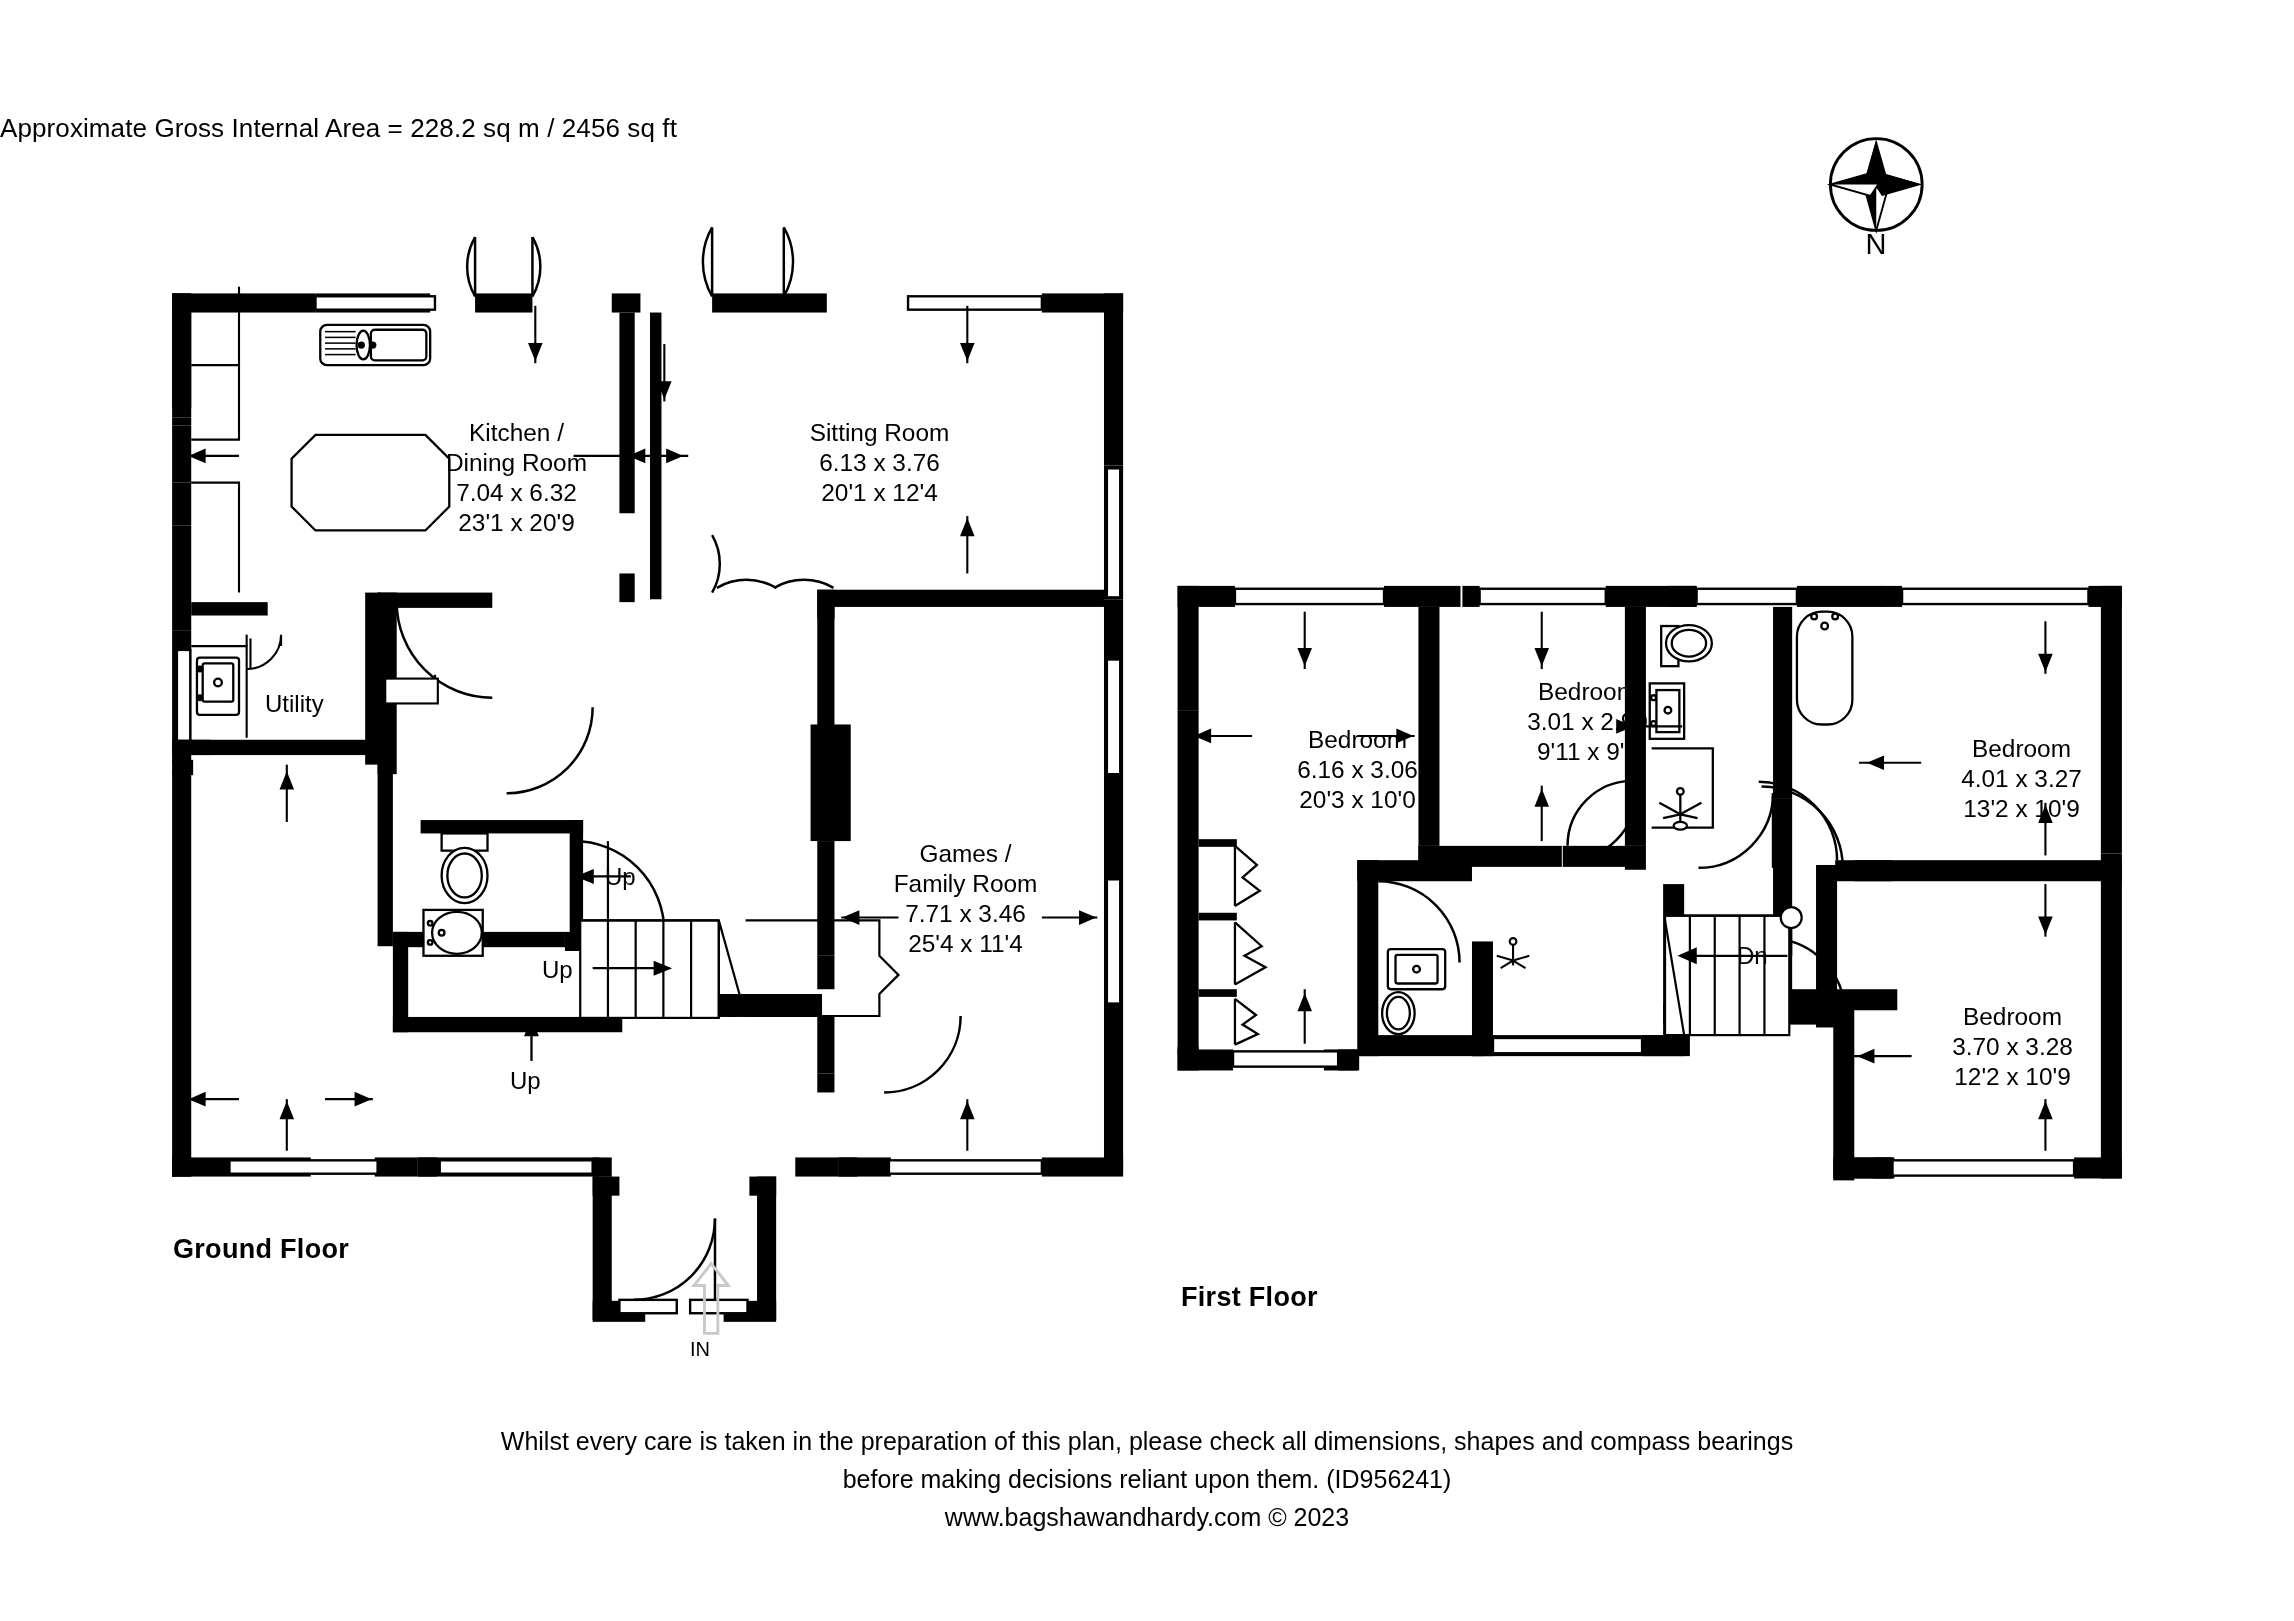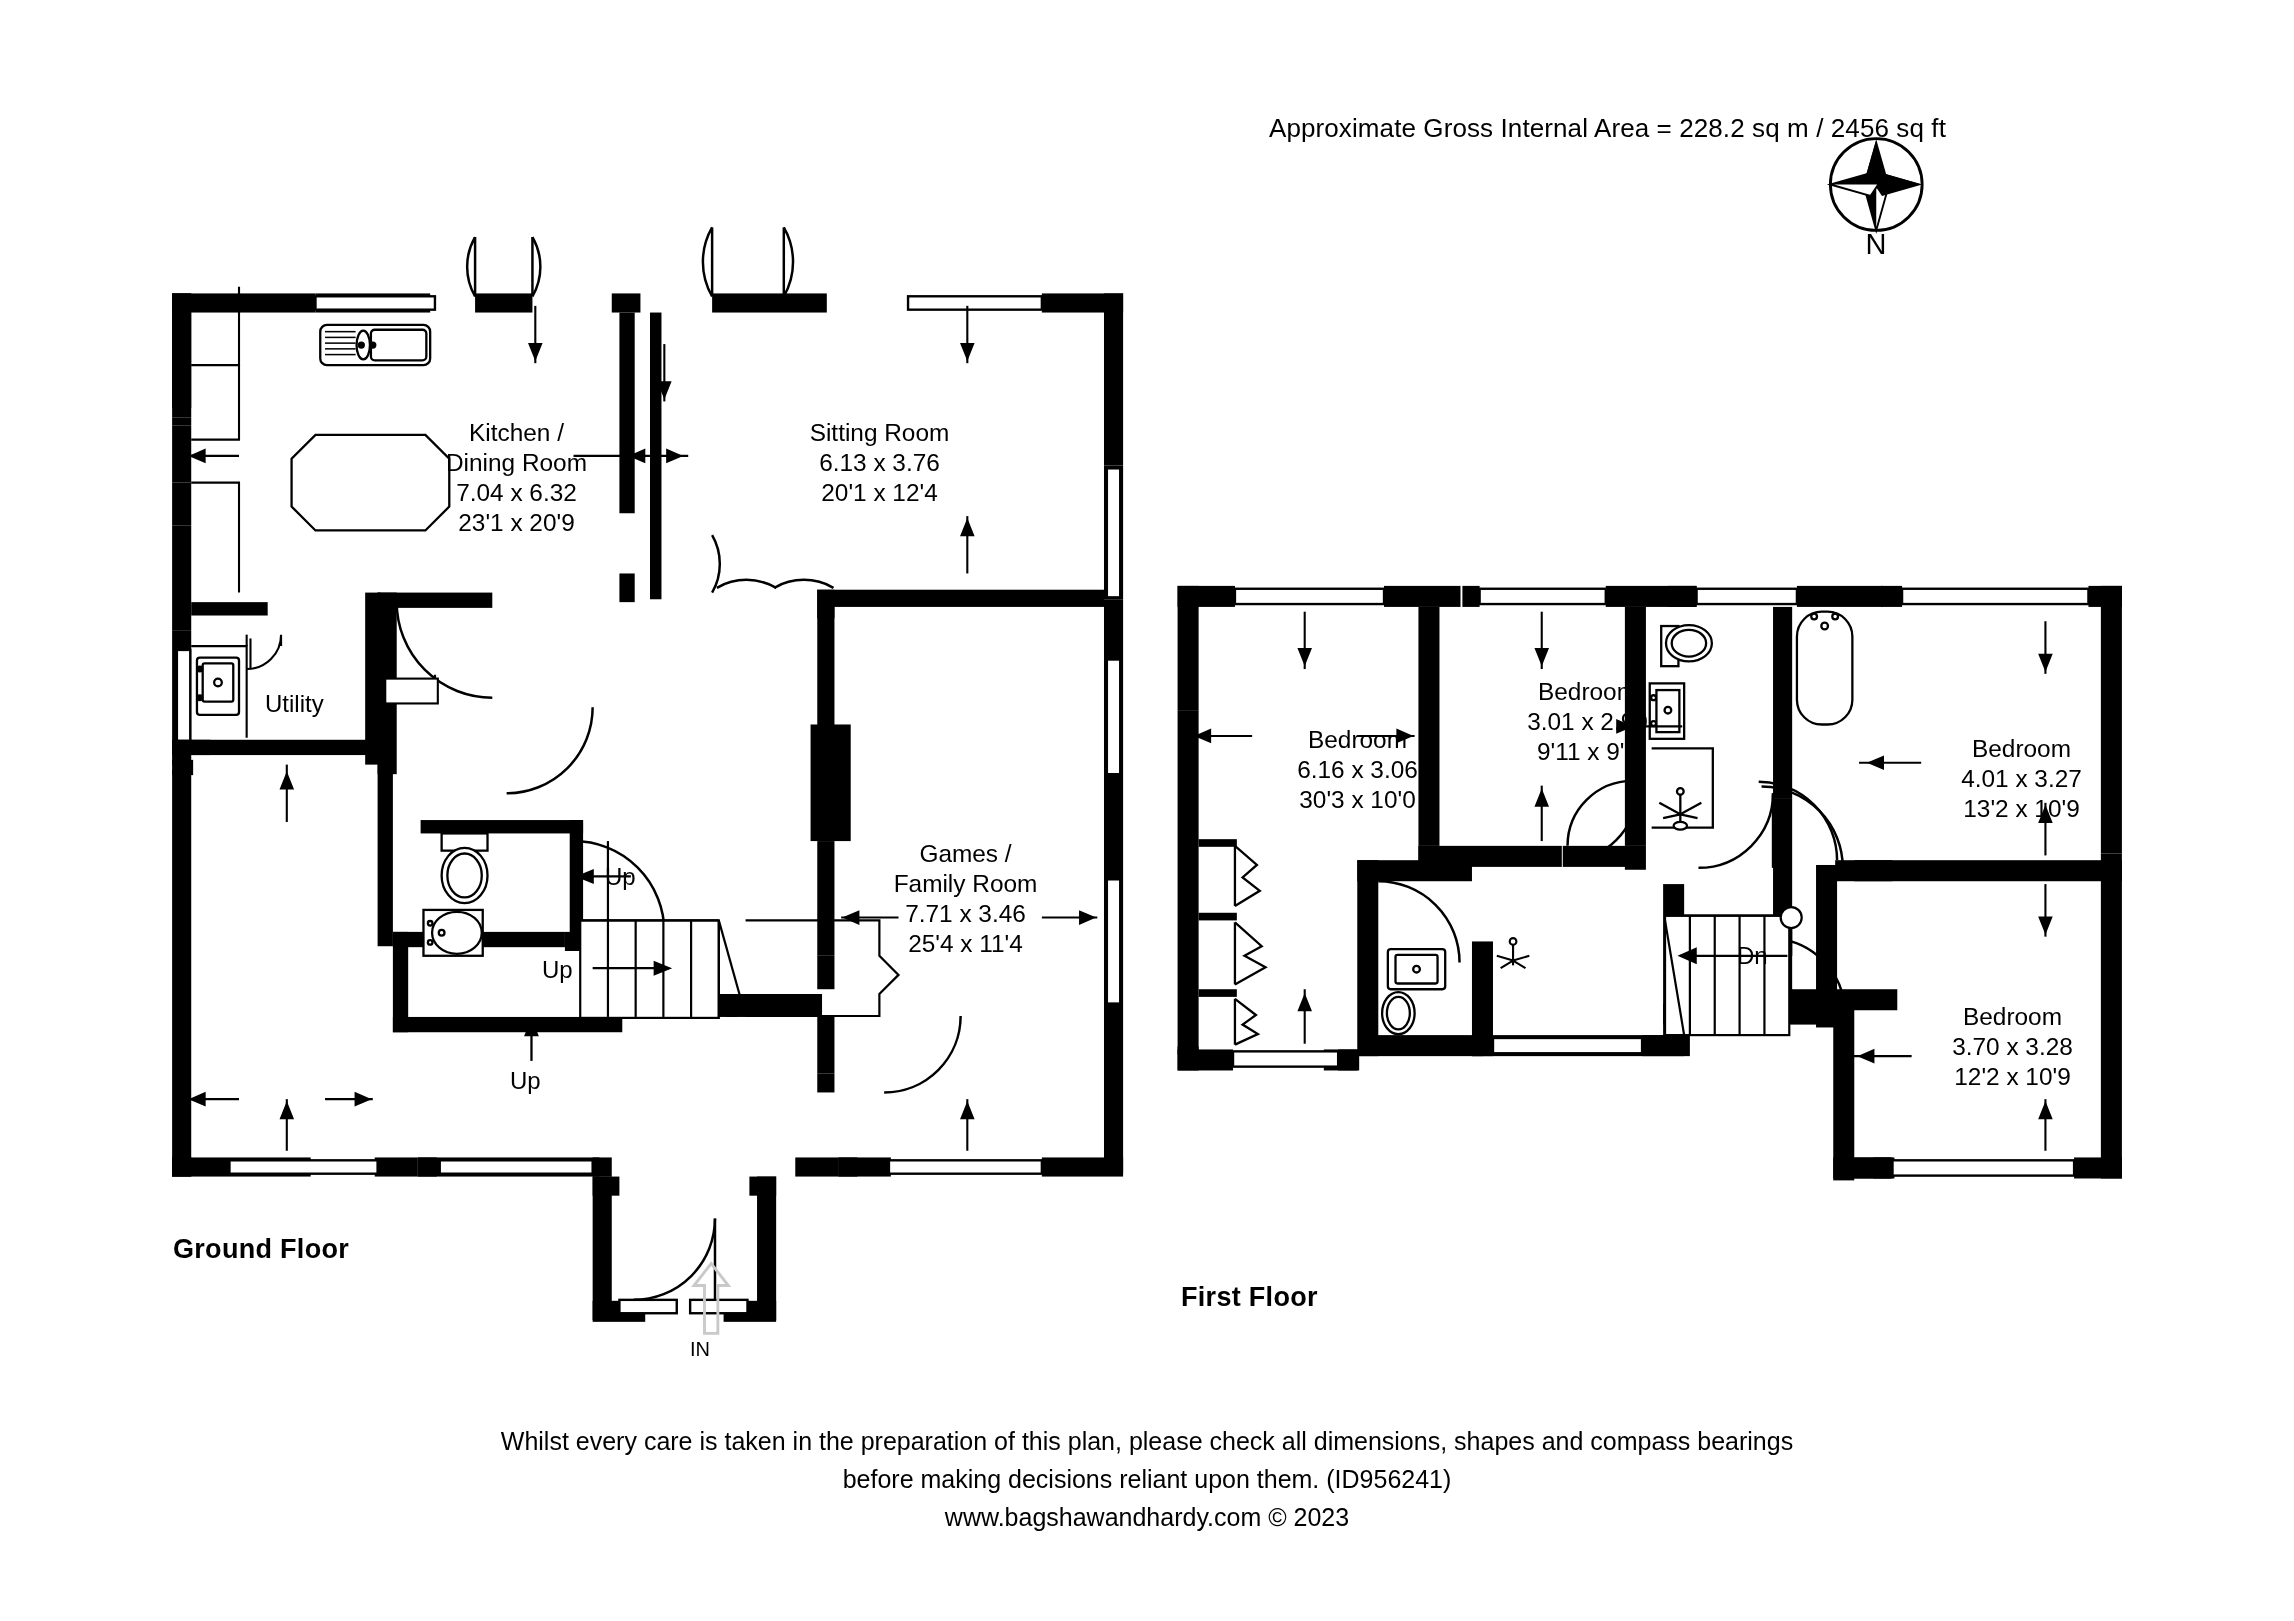--- a/index.html
+++ b/index.html
@@ -4,21 +4,21 @@
 <style>
   html,body{margin:0;padding:0;background:#ffffff;}
   body{
     width:2294px;height:1621px;position:relative;overflow:hidden;
     font-family:"Liberation Sans", sans-serif;color:#000;
   }
   .stage{position:absolute;left:0;top:0;width:2294px;height:1621px;}
   svg.plan{position:absolute;left:0;top:0;width:2294px;height:1621px;}
 
   .hdr{
-    position:absolute;top:113px;left:0;width:1946px;text-align:right;
+    position:absolute;top:113px;left:0;width:1946px;text-align:left;
     font-size:26px;letter-spacing:0.1px;
   }
   .compass-label{
     position:absolute;left:1833px;top:228px;width:86px;text-align:center;
     font-size:29px;
   }
   .floor-title{
     position:absolute;font-size:27px;font-weight:bold;letter-spacing:0.3px;
   }
   #gf-title{left:173px;top:1234px;}
@@ -533,21 +533,21 @@
   <div class="small-lab" id="lab-utility" style="left:265px;top:690px;">Utility</div>
 
   <div class="small-lab" id="up1" style="left:605px;top:863px;">Up</div>
   <div class="small-lab" id="up2" style="left:542px;top:956px;">Up</div>
   <div class="small-lab" id="up3" style="left:510px;top:1067px;">Up</div>
   <div class="small-lab" id="in-lab" style="left:690px;top:1338px;font-size:20px;">IN</div>
 
   <div class="rlab" id="lab-bed1" style="left:1233px;top:725px;width:249px;">
     <span class="nm">Bedroom</span>
     <span class="dm">6.16 x 3.06</span>
-    <span class="dm">30'3 x 10'0</span>
+    <span class="dm">20'3 x 10'0</span>
   </div>
 
   <div class="rlab" id="lab-bed2" style="left:1463px;top:677px;width:249px;">
     <span class="nm">Bedroom</span>
     <span class="dm">3.01 x 2.90</span>
     <span class="dm">9'11 x 9'6</span>
   </div>
 
   <div class="rlab" id="lab-bed3" style="left:1897px;top:734px;width:249px;">
     <span class="nm">Bedroom</span>

